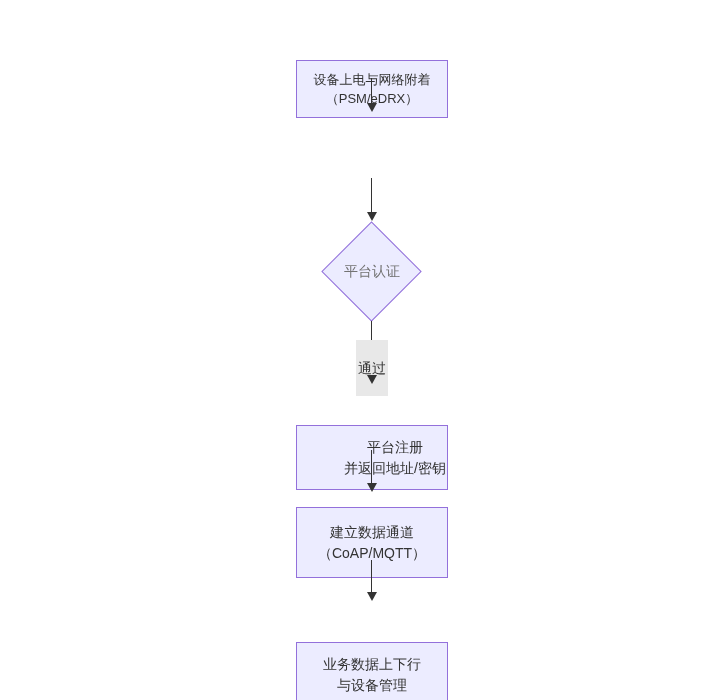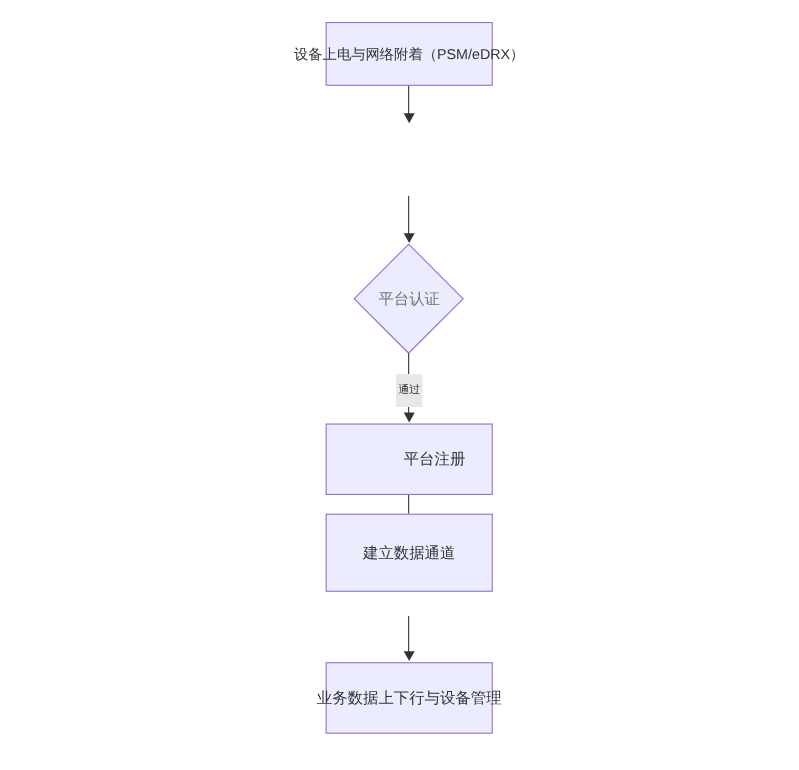--- a/index.html
+++ b/index.html
@@ -14,27 +14,28 @@
     background: #ffffff;
     overflow: hidden;
   }
   
   .node-rect {
     position: absolute;
     width: 152px;
     background: #ECECFF;
     border: 1px solid #9370DB;
     display: flex;
-    flex-direction: row;
+    flex-direction: column;
     align-items: center;
     justify-content: center;
     text-align: center;
     color: #333333;
     font-size: 14px;
     line-height: 21px;
+    margin-top: 40px;
   }
   .node-rect .nline { white-space: nowrap; }
   
   .diamond-shape {
     position: absolute;
     width: 71px;
     height: 71px;
     background: #ECECFF;
     border: 1px solid #9370DB;
     transform: rotate(45deg);
@@ -62,23 +63,23 @@
     height: 0;
     border-left: 5px solid transparent;
     border-right: 5px solid transparent;
     border-top: 9px solid #333333;
   }
   .edge-label {
     position: absolute;
     transform: translateX(-50%);
     background: #e8e8e8;
     color: #333333;
-    font-size: 10px;
+    font-size: 14px;
     line-height: 20px;
-    padding: 5px 2px;
+    padding: 18px 2px;
     white-space: nowrap;
   }
 </style>
 </head>
 <body>
 
 <div class="canvas">
 
   <div class="node-rect" style="left:296px; top:20px; height:58px; font-size:13px; line-height:19px;">
     <span class="nline">设备上电与网络附着</span>
@@ -94,27 +95,29 @@
 
   <div class="diamond-shape" style="left:336px; top:236px;"></div>
   <div class="diamond-label" style="left:312px; top:258px;">平台认证</div>
 
   <div class="edge-line" style="left:371px; top:321px; height:55px;"></div>
   <div class="edge-label" style="left:372px; top:340px;">通过</div>
   <div class="arrowhead" style="left:367px; top:375px;"></div>
 
   <div class="node-rect" style="left:296px; top:385px; height:65px;padding-left:46px;">
     <span class="nline">平台注册</span>
+    <span class="nline">并返回地址/密钥</span>
   </div>
 
   <div class="edge-line" style="left:371px; top:450px; height:34px;"></div>
   <div class="arrowhead" style="left:367px; top:483px;"></div>
 
   <div class="node-rect" style="left:296px; top:467px; height:71px;">
     <span class="nline">建立数据通道</span>
+    <span class="nline">（CoAP/MQTT）</span>
   </div>
 
   <div class="edge-line" style="left:371px; top:560px; height:33px;"></div>
   <div class="arrowhead" style="left:367px; top:592px;"></div>
 
   <div class="node-rect" style="left:296px; top:602px; height:65px;">
     <span class="nline">业务数据上下行</span>
     <span class="nline">与设备管理</span>
   </div>
 

